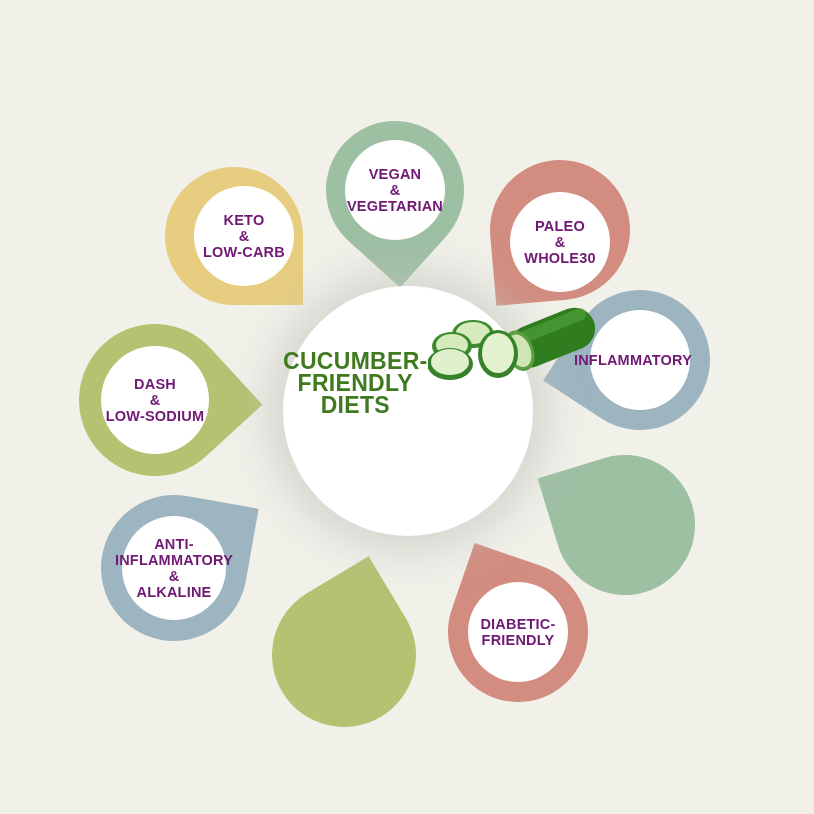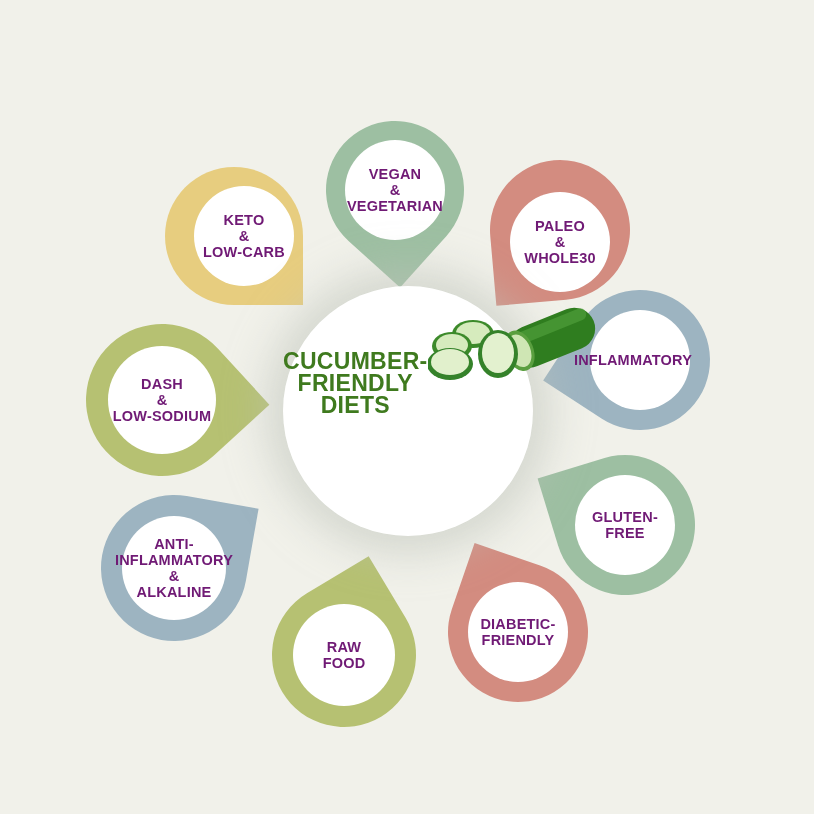--- a/index.html
+++ b/index.html
@@ -35,53 +35,45 @@
 
 <div class="pin" style="left:570px;top:290px;width:140px;height:140px;">
   <div class="drop" style="background:#9db4c1;transform:rotate(123deg);"></div>
   <div class="inner" style="left:20px;top:20px;width:100px;height:100px;overflow:visible;">
     <span class="label" style="margin-left:-14px;">INFLAMMATORY</span>
   </div>
 </div>
 
 <div class="pin" style="left:555px;top:455px;width:140px;height:140px;">
   <div class="drop" style="background:#9dbfa2;transform:rotate(163deg);"></div>
-  <div class="inner" style="left:20px;top:20px;width:100px;height:100px;">
-    <span class="label">GLUTEN-
-FREE</span>
-  </div>
 </div>
 
 <div class="pin" style="left:448px;top:562px;width:140px;height:140px;">
   <div class="drop" style="background:#d38c80;transform:rotate(199deg);"></div>
   <div class="inner" style="left:20px;top:20px;width:100px;height:100px;">
     <span class="label">DIABETIC-
 FRIENDLY</span>
   </div>
 </div>
 
 <div class="pin" style="left:272px;top:583px;width:144px;height:144px;">
   <div class="drop" style="background:#b6c172;transform:rotate(239deg);"></div>
-  <div class="inner" style="left:21px;top:21px;width:102px;height:102px;">
-    <span class="label">RAW
-FOOD</span>
-  </div>
 </div>
 
 <div class="pin" style="left:101px;top:495px;width:146px;height:146px;">
   <div class="drop" style="background:#9db4c1;transform:rotate(280deg);"></div>
   <div class="inner" style="left:21px;top:21px;width:104px;height:104px;overflow:visible;">
     <span class="label">ANTI-
 INFLAMMATORY
 &amp;
 ALKALINE</span>
   </div>
 </div>
 
-<div class="pin" style="left:86px;top:324px;width:152px;height:152px;">
+<div class="pin" style="left:79px;top:324px;width:152px;height:152px;">
   <div class="drop" style="background:#b6c172;transform:rotate(-42.5deg);"></div>
   <div class="inner" style="left:22px;top:22px;width:108px;height:108px;overflow:visible;">
     <span class="label">DASH
 &amp;
 LOW-SODIUM</span>
   </div>
 </div>
 
 <div class="pin" style="left:165px;top:167px;width:138px;height:138px;">
   <div class="drop" style="background:#e7cd7f;transform:rotate(0deg);"></div>

